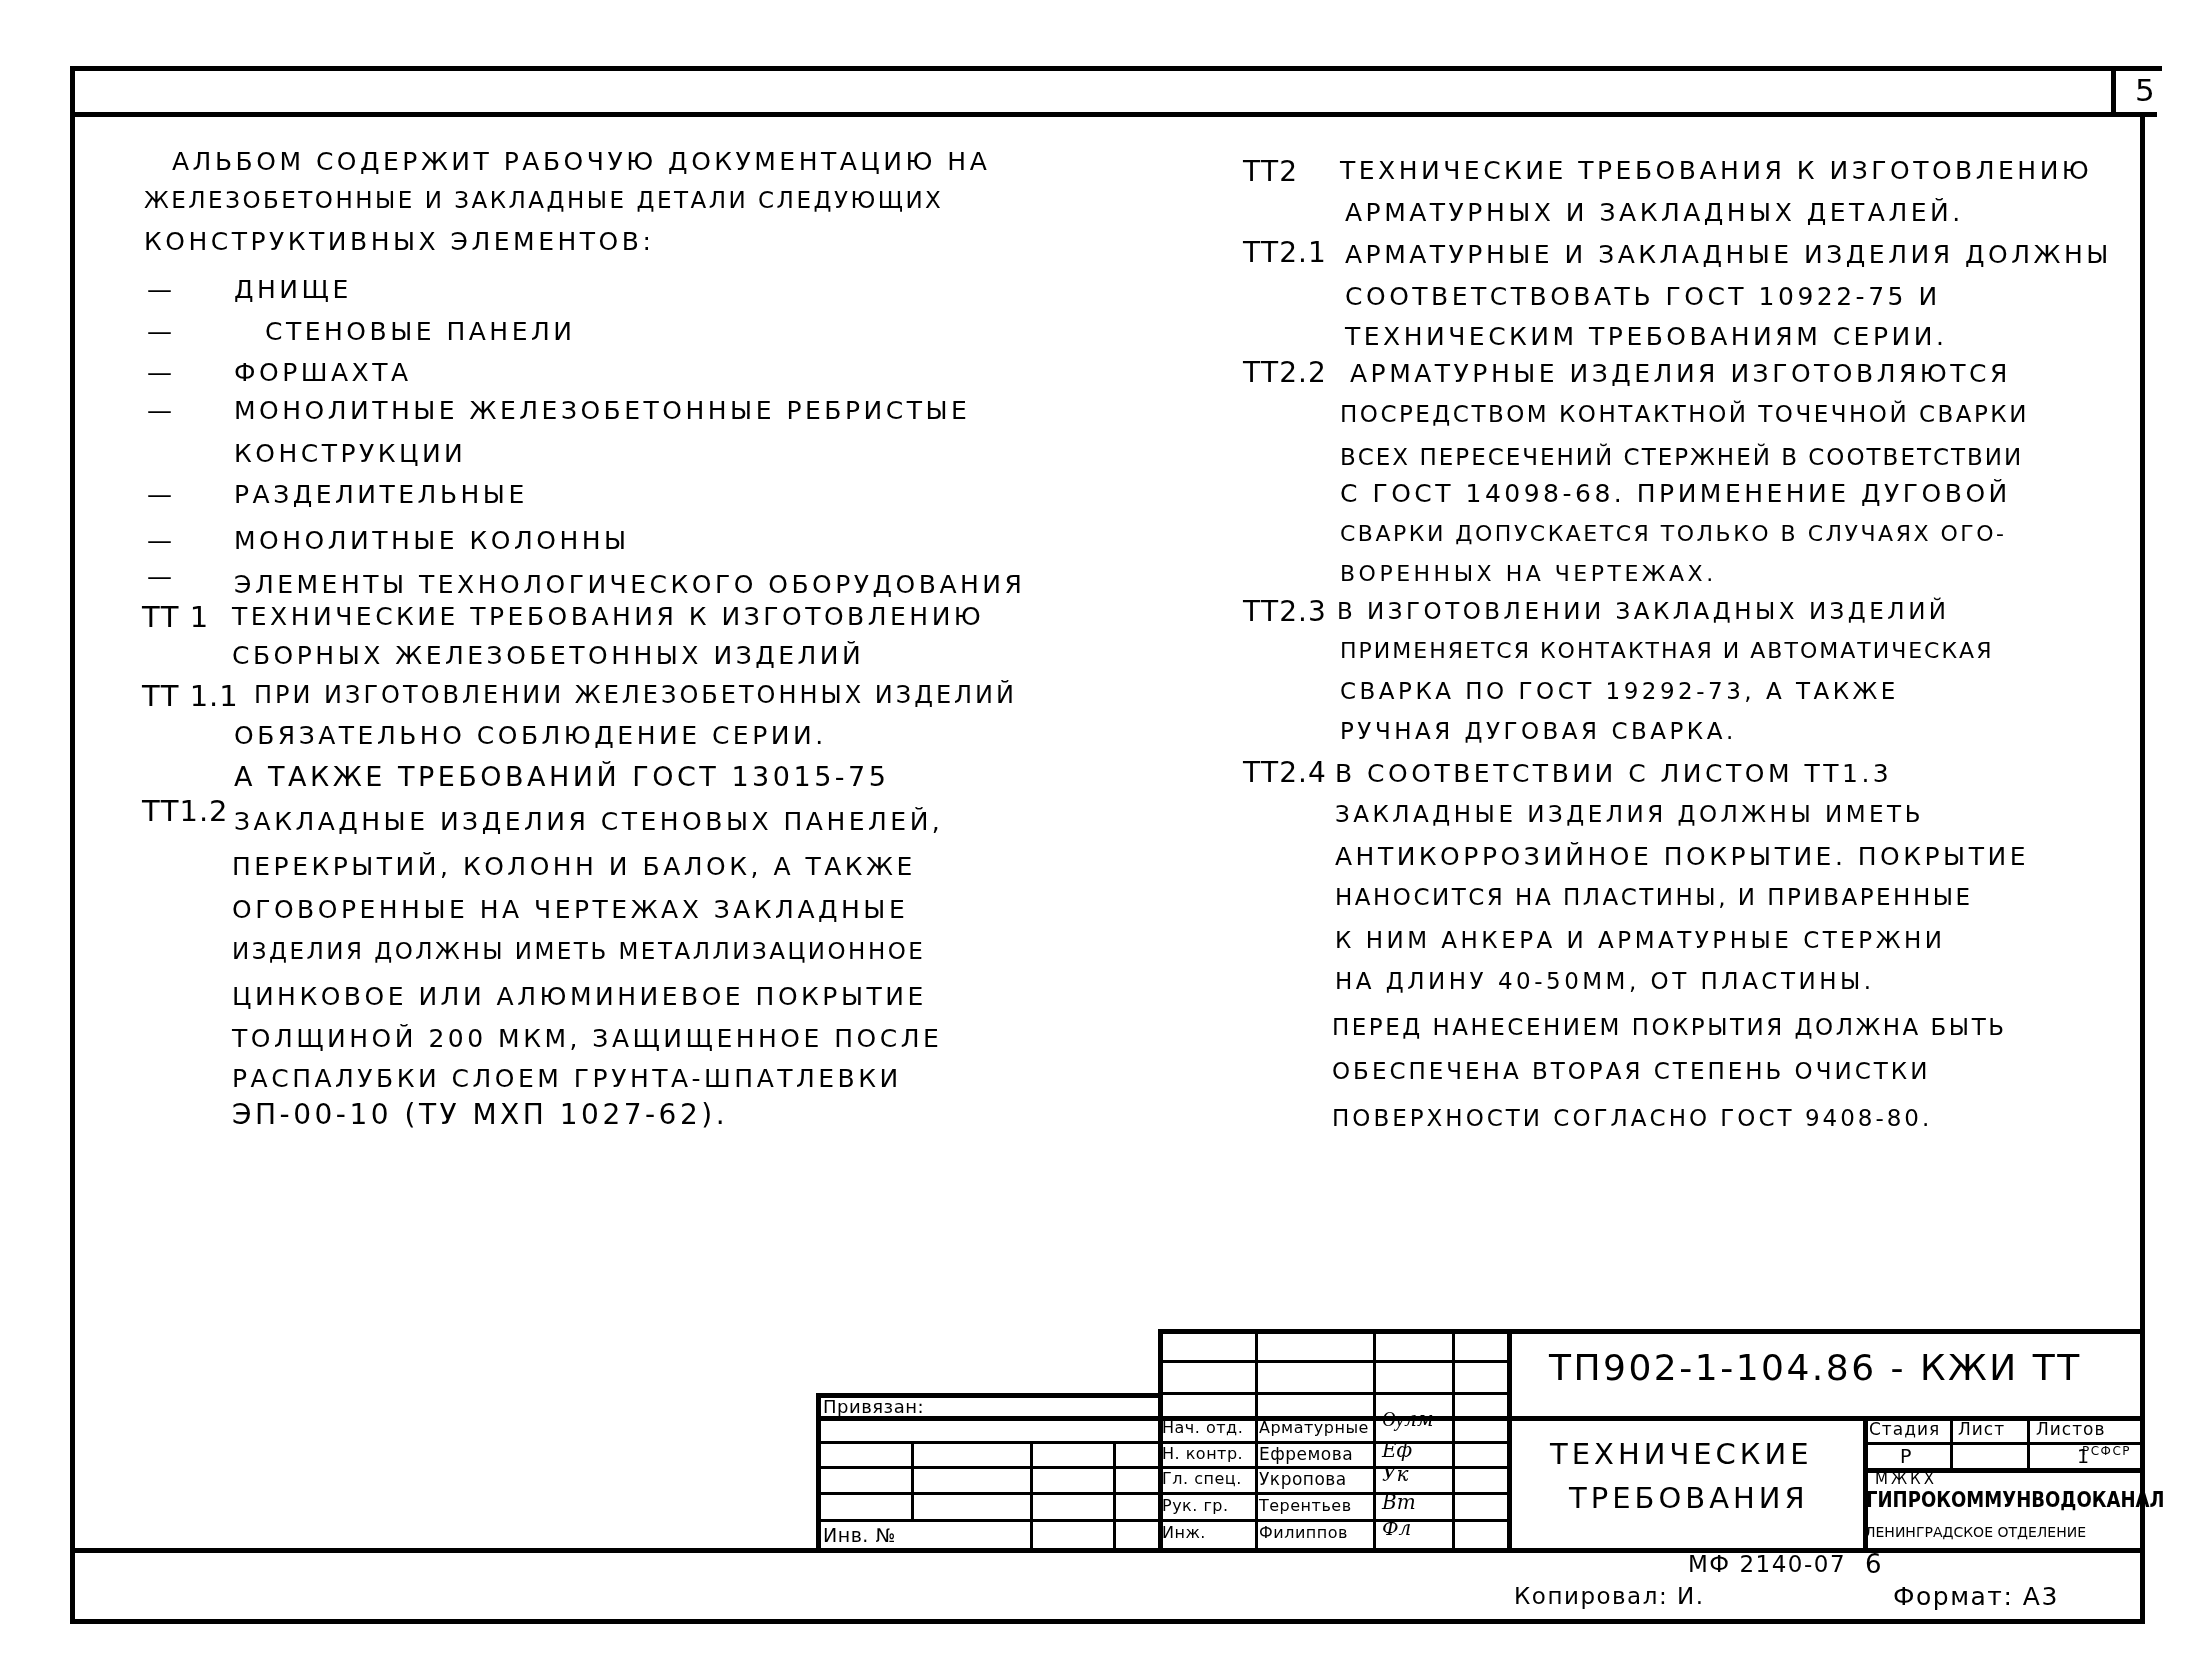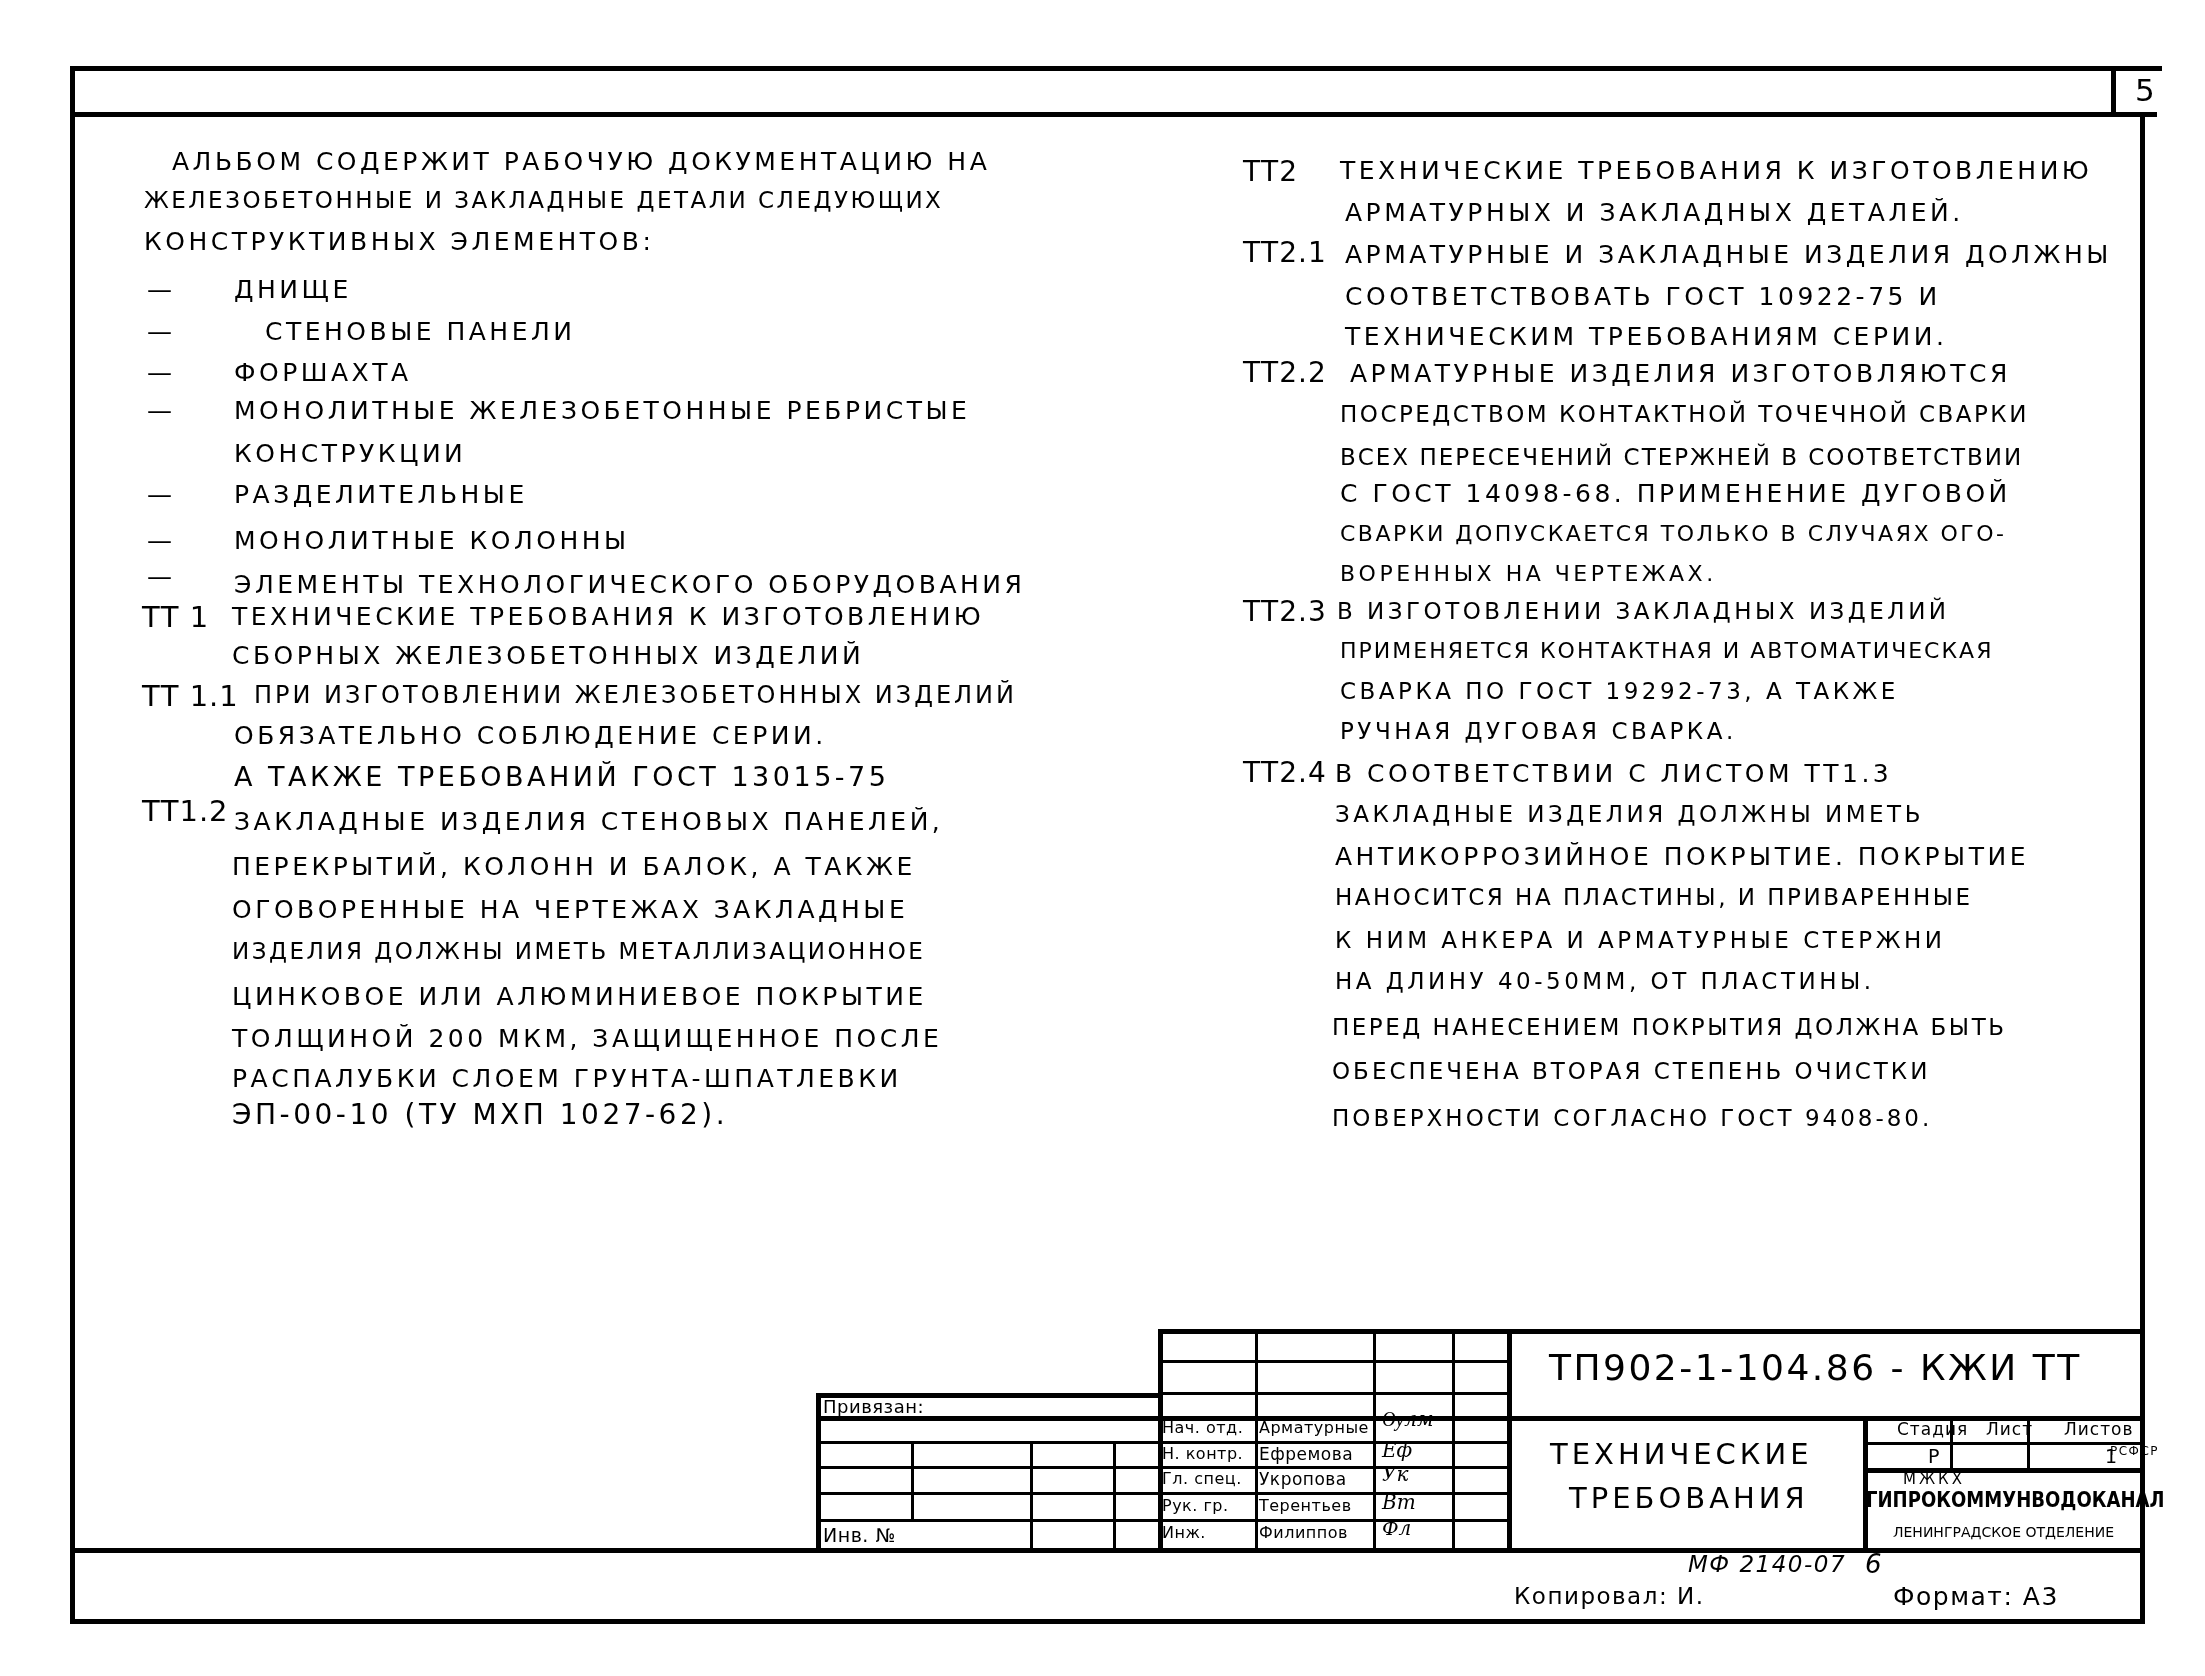--- a/index.html
+++ b/index.html
@@ -11,23 +11,23 @@
   .thin-v { position: absolute; width: 3px; background: #000; }
   .txt { position: absolute; white-space: nowrap; font-size: 25px; letter-spacing: 3.5px;
          text-transform: uppercase; line-height: 1; font-family: "DejaVu Sans", sans-serif; }
   .lbl { position: absolute; white-space: nowrap; font-size: 17px; letter-spacing: 0.5px; line-height: 1;
          font-family: "DejaVu Sans", sans-serif; }
   .pn { position: absolute; font-size: 31px; line-height: 1; font-family: "DejaVu Sans", sans-serif; }
   .sig { position: absolute; font-family: "DejaVu Serif", serif; font-style: italic; font-size: 20px;
          line-height: 1; white-space: nowrap; }
   .big { position: absolute; white-space: nowrap; font-size: 36px; letter-spacing: 2.5px; line-height: 1; }
   .mid { position: absolute; white-space: nowrap; font-size: 29px; letter-spacing: 4px; line-height: 1; text-transform: uppercase; }
-  .small { position: absolute; white-space: nowrap; font-size: 17px; letter-spacing: 1px; line-height: 1; padding-left: 28px; }
+  .small { position: absolute; white-space: nowrap; font-size: 17px; letter-spacing: 1px; line-height: 1; }
   .org { position: absolute; white-space: nowrap; font-size: 22px; letter-spacing: 0px; line-height: 1; font-weight: bold; transform: scaleX(0.82); transform-origin: left top; }
-  .ital { position: absolute; white-space: nowrap; font-style: italic; font-size: 26px; letter-spacing: 1.5px; line-height: 1; }
+  .ital { position: absolute; white-space: nowrap; font-size: 26px; letter-spacing: 1.5px; line-height: 1; }
   .foot { position: absolute; white-space: nowrap; font-size: 23px; letter-spacing: 1.5px; line-height: 1; }
 </style>
 </head>
 <body>
 
 <div>
   <div class="line-h" style="left:70px; top:66px; width:2092px;"></div>
   <div class="line-h" style="left:70px; top:112px; width:2087px;"></div>
   <div class="line-v" style="left:70px; top:66px; height:1556px;"></div>
   <div class="line-v" style="left:2140px; top:112px; height:1439px;"></div>

